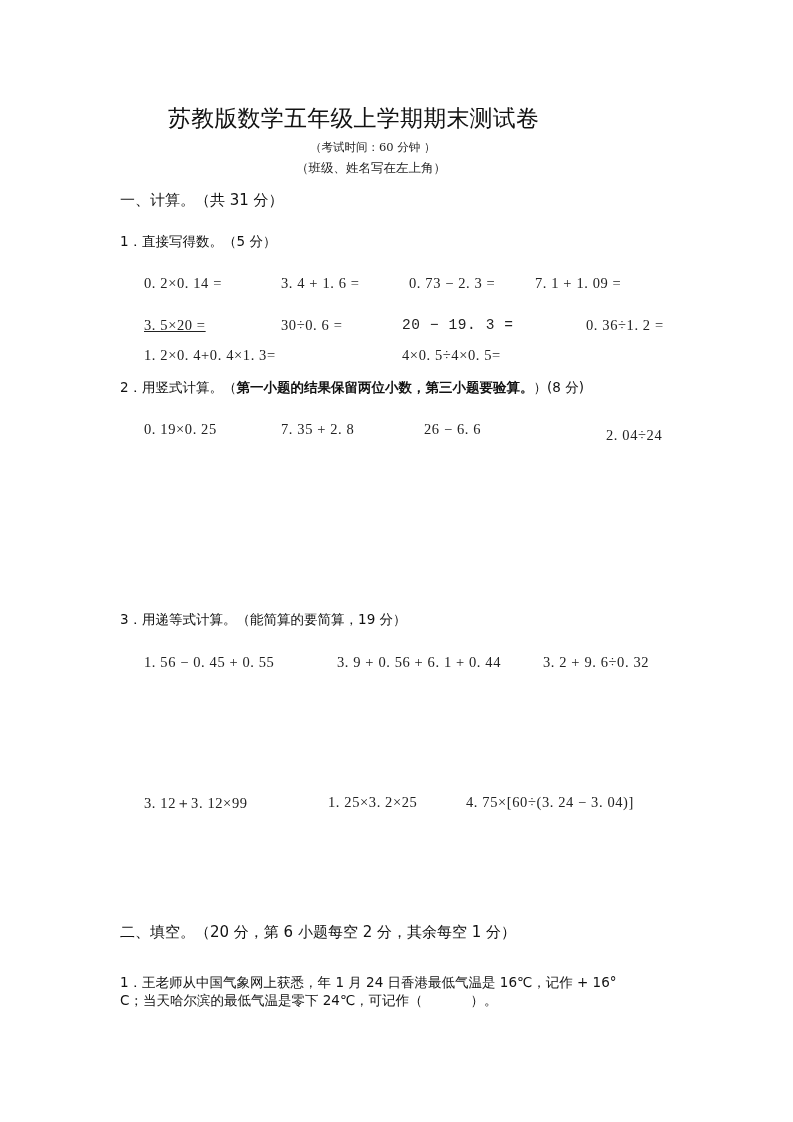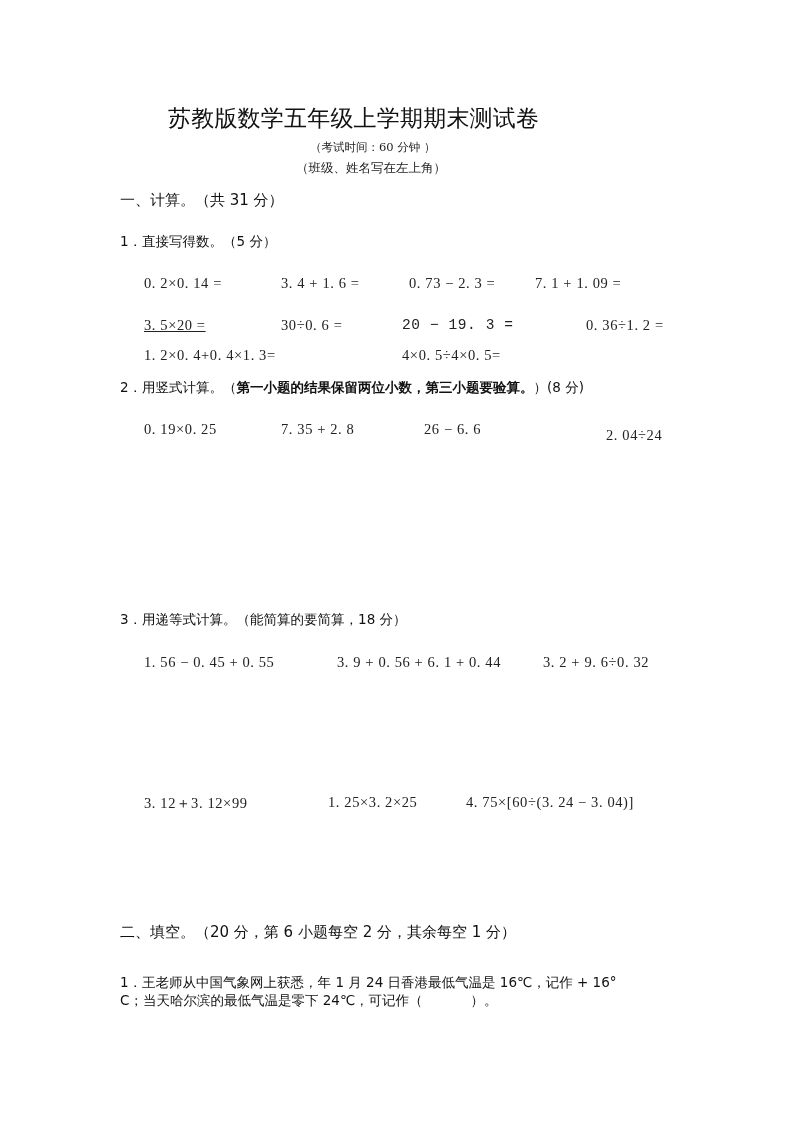--- a/index.html
+++ b/index.html
@@ -51,21 +51,21 @@
   <div class="abs expr" style="left:144px; top:347px;">1. 2×0. 4+0. 4×1. 3=</div>
   <div class="abs expr" style="left:402px; top:347px;">4×0. 5÷4×0. 5=</div>
 
   <div class="abs q" style="left:120px; top:379px;"><span>2．用竖式计算。（</span><b>第一小题的结果保留两位小数，第三小题要验算。</b><span>）(8 分)</span></div>
 
   <div class="abs expr" style="left:144px; top:421px;">0. 19×0. 25</div>
   <div class="abs expr" style="left:281px; top:421px;">7. 35 + 2. 8</div>
   <div class="abs expr" style="left:424px; top:421px;">26 − 6. 6</div>
   <div class="abs expr" style="left:562px; top:427px;margin-left:44px;">2. 04÷24</div>
 
-  <div class="abs q" style="left:120px; top:611px;">3．用递等式计算。（能简算的要简算，18 分）</div>
+  <div class="abs q" style="left:120px; top:611px;">3．用递等式计算。（能简算的要简算，19 分）</div>
 
   <div class="abs expr" style="left:144px; top:654px;">1. 56 − 0. 45 + 0. 55</div>
   <div class="abs expr" style="left:337px; top:654px;">3. 9 + 0. 56 + 6. 1 + 0. 44</div>
   <div class="abs expr" style="left:543px; top:654px;">3. 2 + 9. 6÷0. 32</div>
 
   <div class="abs expr" style="left:144px; top:794px;">3. 12＋3. 12×99</div>
   <div class="abs expr" style="left:328px; top:794px;">1. 25×3. 2×25</div>
   <div class="abs expr" style="left:466px; top:794px;">4. 75×[60÷(3. 24 − 3. 04)]</div>
 
   <div class="abs heading" style="left:120px; top:923px;">二、填空。（20 分，第 6 小题每空 2 分，其余每空 1 分）</div>

